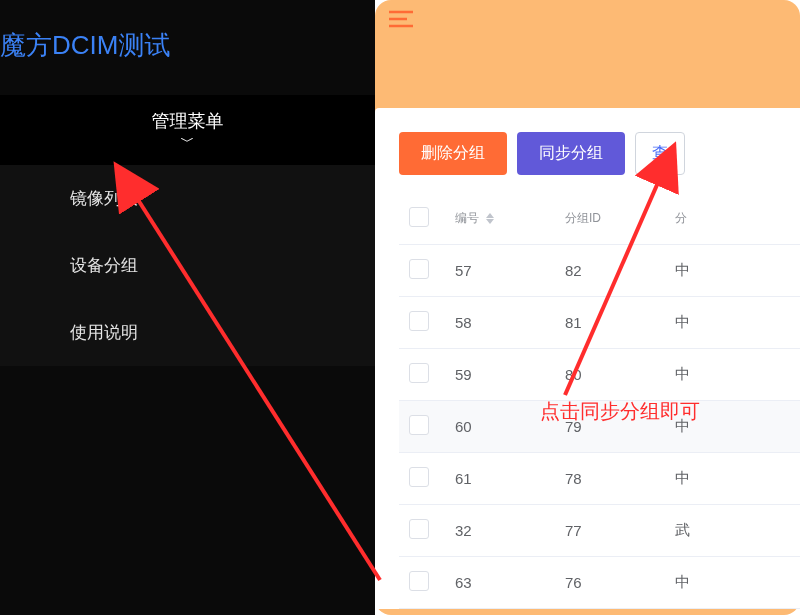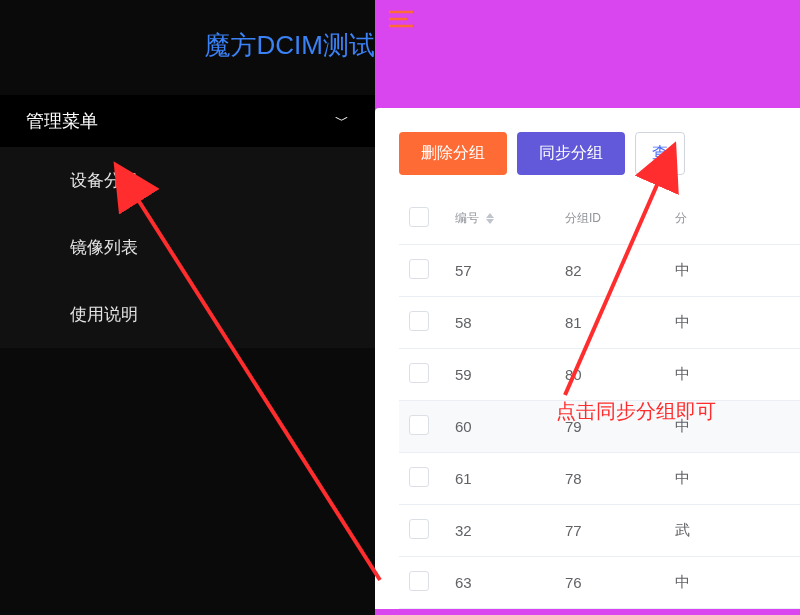--- a/index.html
+++ b/index.html
@@ -15,48 +15,50 @@
     .sidebar {
       width: 375px;
       background: #0a0a0a;
       color: #fff;
       height: 100%;
       flex-shrink: 0;
     }
     .sidebar-title {
       color: #3b82f6;
       font-size: 26px;
-      text-align: right;
+      text-align: left;
       padding: 28px 0 32px;
       font-weight: 400;
     }
     .menu-header {
       display: flex;
       align-items: center;
       justify-content: space-between;
       padding: 14px 26px;
       font-size: 18px;
       background: #000;
       cursor: pointer;
+      flex-direction: column;
     }
     .chevron {
       font-size: 14px;
     }
     .menu-item {
       padding: 22px 26px 22px 70px;
       font-size: 17px;
       color: #e5e5e5;
       cursor: pointer;
       background: #111;
     }
     .main {
       flex: 1;
-      background: #d946ef;
+      background: #fdba74;
       padding-top: 0;
       min-width: 0;
+      border-radius: 16px;
     }
     .hamburger {
       color: #ff6b35;
       padding: 10px 14px 30px;
       cursor: pointer;
     }
     .hamburger svg { display: block; }
     .content-card {
       background: #fff;
       margin: 50px 0 0 0;
@@ -143,24 +145,24 @@
 </head>
 <body>
 
 <div class="sidebar">
   <div class="sidebar-title">魔方DCIM测试</div>
   <div class="menu-header">
     <span>管理菜单</span>
     <span class="chevron">﹀</span>
   </div>
   <div class="menu-item">
+    <span>镜像列表</span>
+  </div>
+  <div class="menu-item">
     <span>设备分组</span>
-  </div>
-  <div class="menu-item">
-    <span>镜像列表</span>
   </div>
   <div class="menu-item">
     <span>使用说明</span>
   </div>
 </div>
 
 <div class="main">
   <div class="hamburger">
     <svg width="24" height="18" viewBox="0 0 24 18">
       <line x1="0" y1="2" x2="24" y2="2" stroke="#ff6b35" stroke-width="2.5"></line>
@@ -243,13 +245,13 @@
 
 <svg class="arrow-svg" width="800" height="615">
   <defs>
     <marker id="ah" markerWidth="12" markerHeight="12" refX="2" refY="6" orient="auto">
       <polygon points="0,0 12,6 0,12" fill="#ff2d2d"></polygon>
     </marker>
   </defs>
   <line x1="380" y1="580" x2="135" y2="195" stroke="#ff2d2d" stroke-width="4" marker-end="url(#ah)"></line>
   <line x1="565" y1="395" x2="660" y2="178" stroke="#ff2d2d" stroke-width="4" marker-end="url(#ah)"></line>
 </svg>
-<div class="annotation" style="left:556px; top:398px;">点击同步分组即可</div>
+<div class="annotation" style="left:540px; top:398px;">点击同步分组即可</div>
 
 </body></html>

